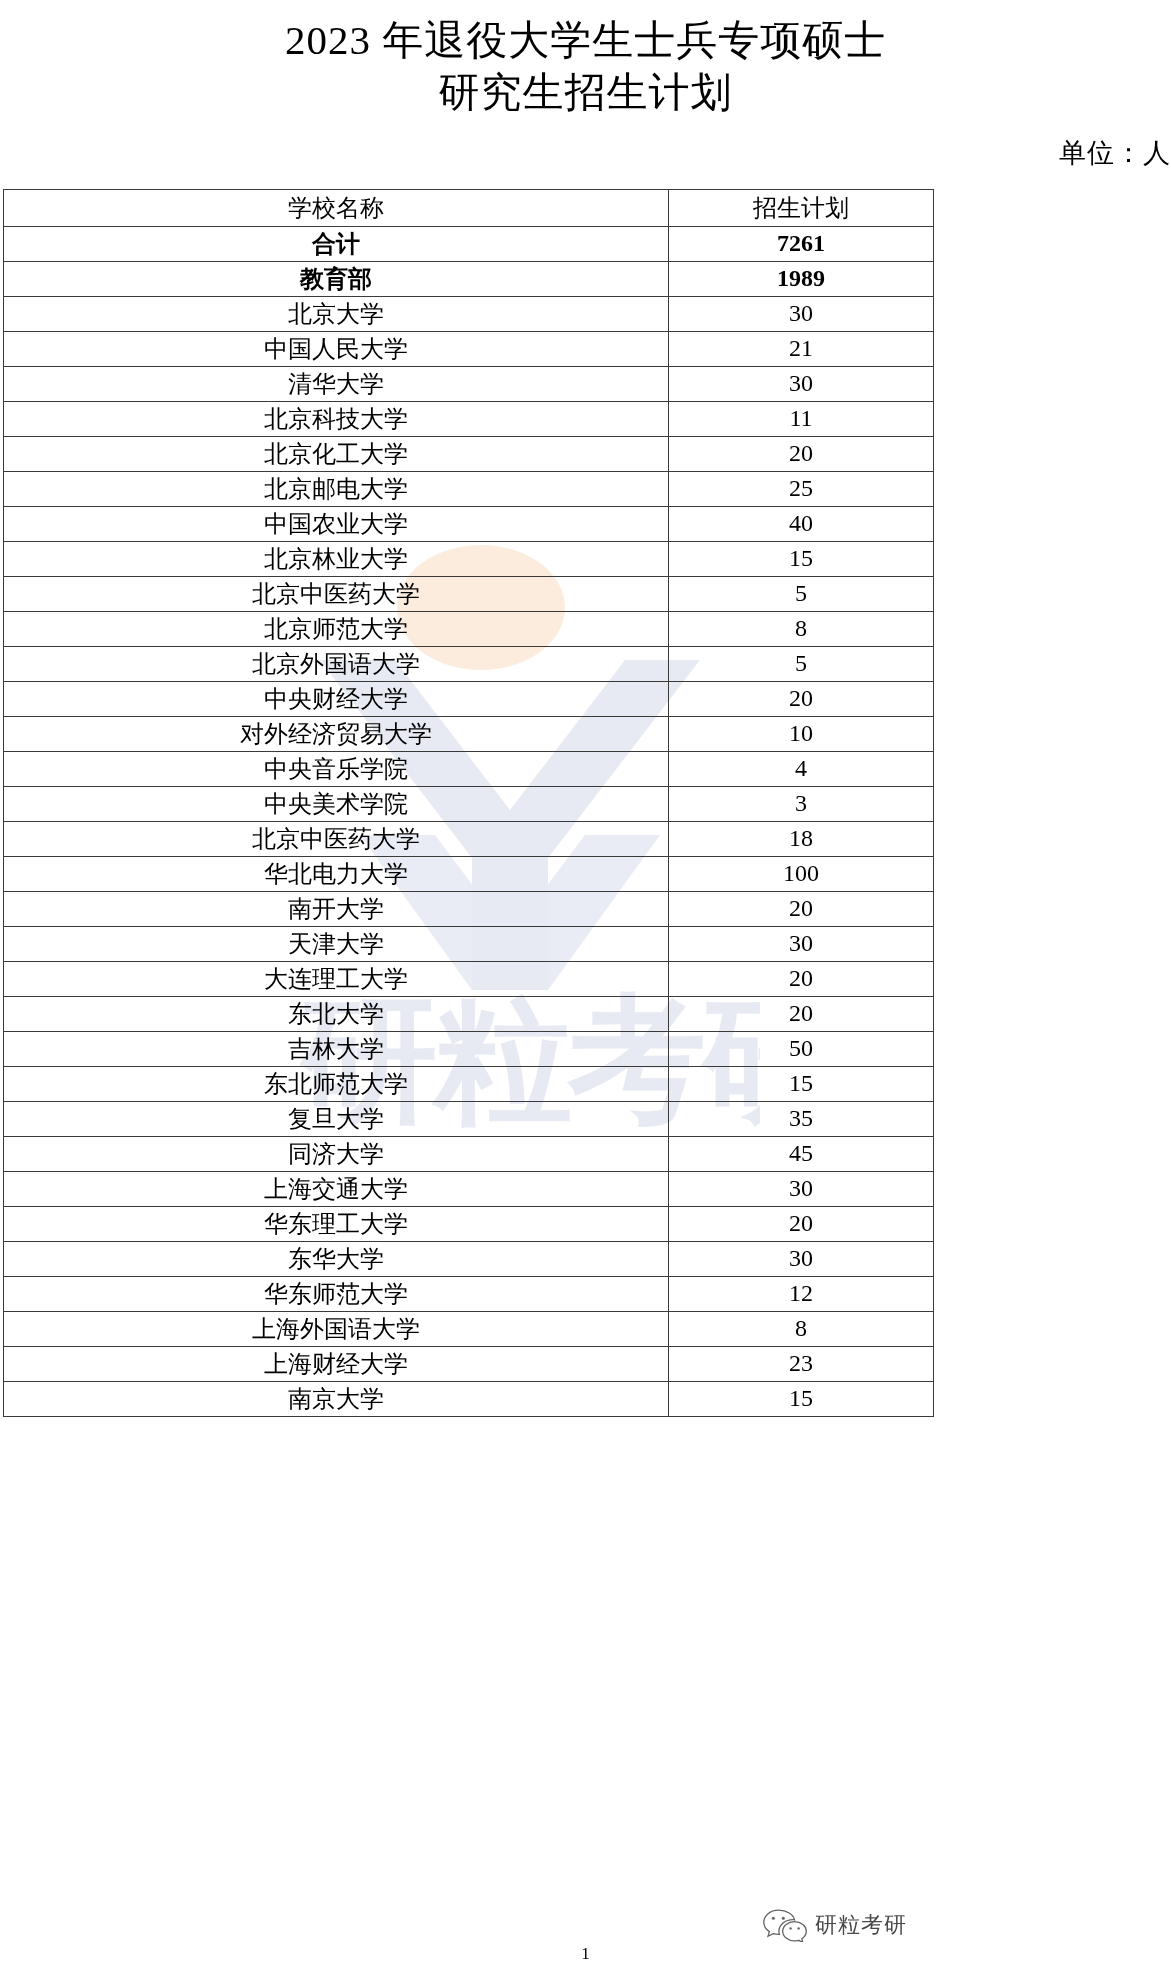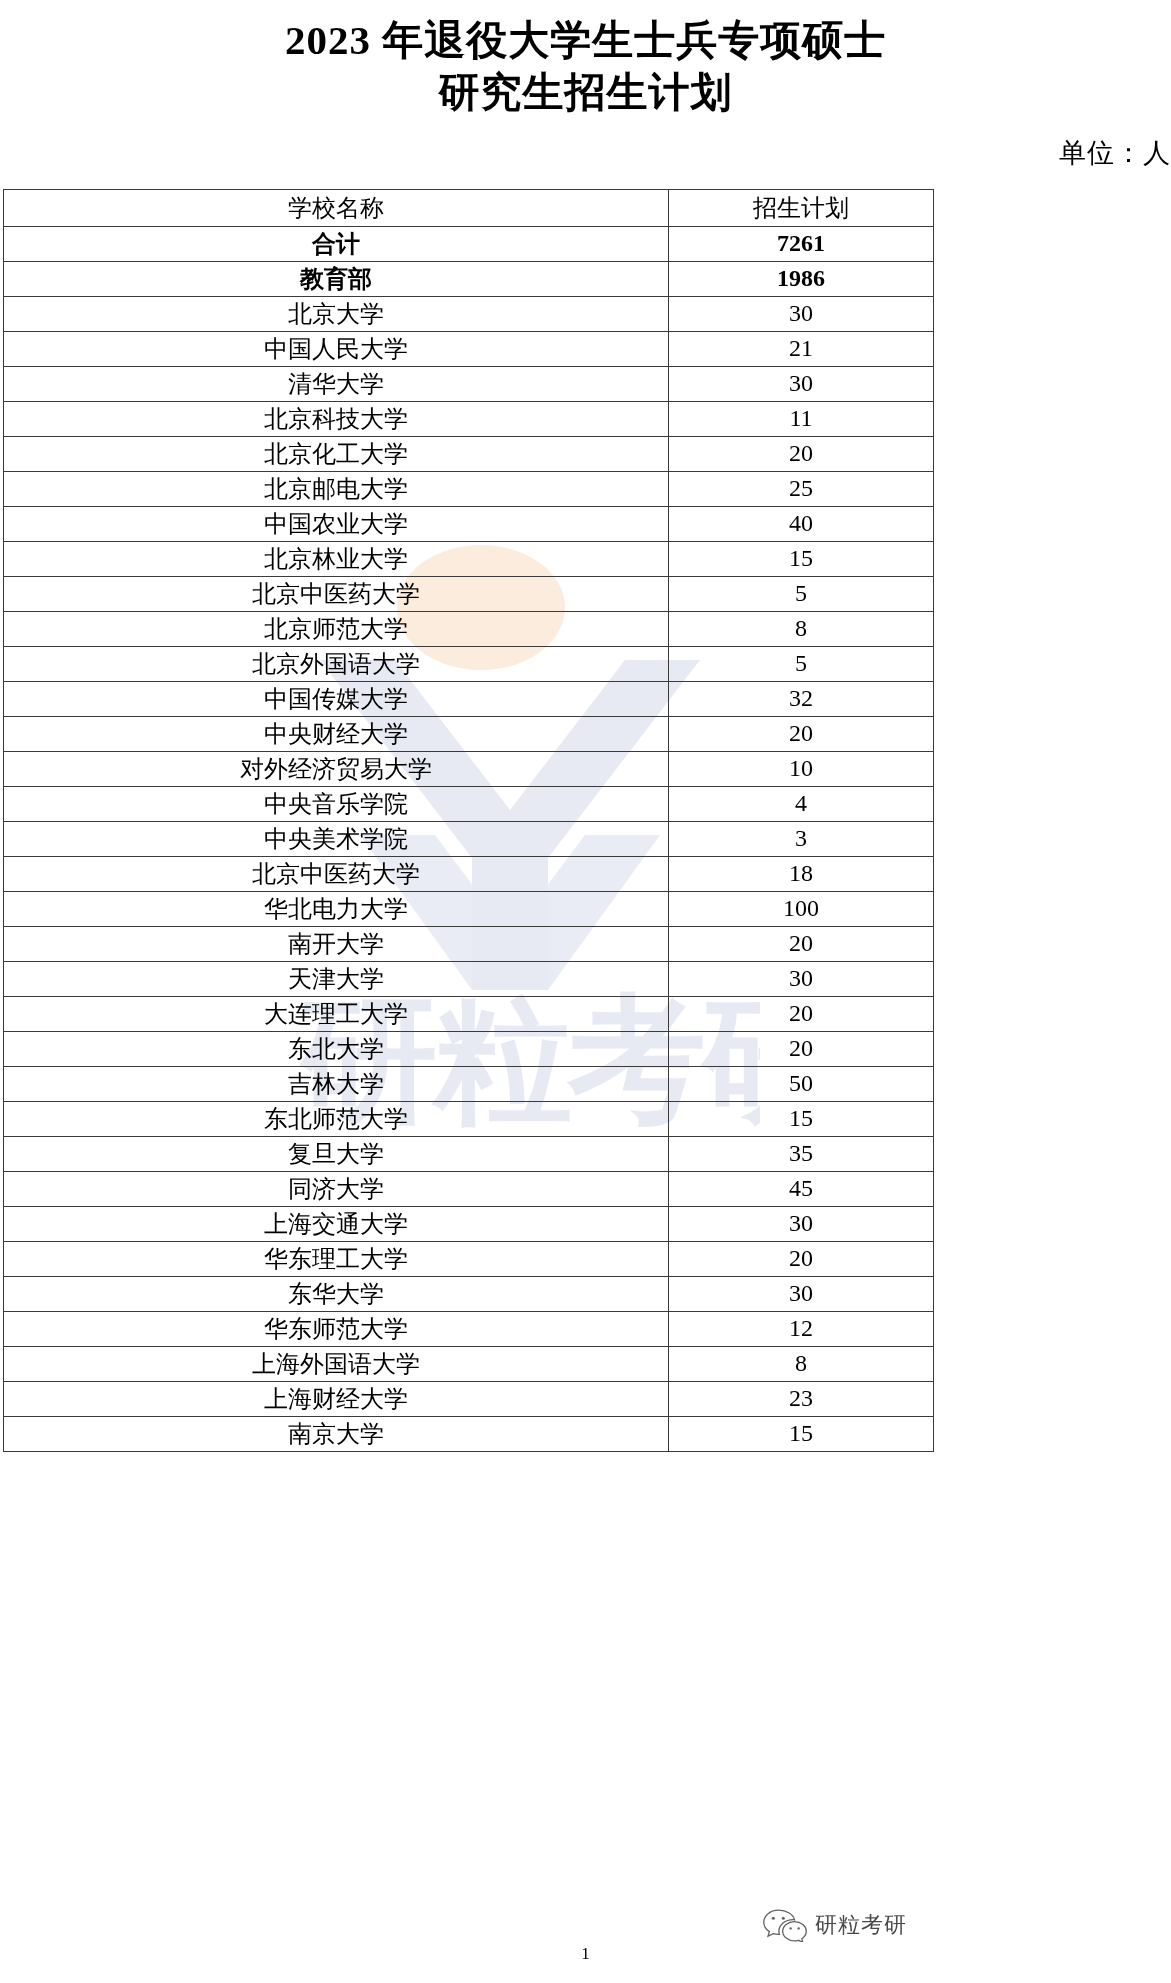--- a/index.html
+++ b/index.html
@@ -29,21 +29,21 @@
   }
 
   
   .title-block{
     position:relative;z-index:2;
     padding-top:14px;
     text-align:center;
   }
   .title-line{
     font-size:41px;
-    font-weight:bold;
+    font-weight:normal;
     letter-spacing:1px;
     line-height:1.28;
     white-space:nowrap;
   }
   .unit-line{
     position:relative;z-index:2;
     text-align:right;
     padding-top:16px;
     font-size:27px;
     letter-spacing:1px;
@@ -137,21 +137,21 @@
         <th>招生计划</th>
       </tr>
     </thead>
     <tbody id="tbody">
         <tr class="row-bold">
           <td>合计</td>
           <td class="num">7261</td>
         </tr>
         <tr class="row-bold">
           <td>教育部</td>
-          <td class="num">1986</td>
+          <td class="num">1989</td>
         </tr>
         <tr>
           <td>北京大学</td>
           <td class="num">30</td>
         </tr>
         <tr>
           <td>中国人民大学</td>
           <td class="num">21</td>
         </tr>
         <tr>
@@ -182,24 +182,20 @@
           <td>北京中医药大学</td>
           <td class="num">5</td>
         </tr>
         <tr>
           <td>北京师范大学</td>
           <td class="num">8</td>
         </tr>
         <tr>
           <td>北京外国语大学</td>
           <td class="num">5</td>
-        </tr>
-        <tr>
-          <td>中国传媒大学</td>
-          <td class="num">32</td>
         </tr>
         <tr>
           <td>中央财经大学</td>
           <td class="num">20</td>
         </tr>
         <tr>
           <td>对外经济贸易大学</td>
           <td class="num">10</td>
         </tr>
         <tr>

